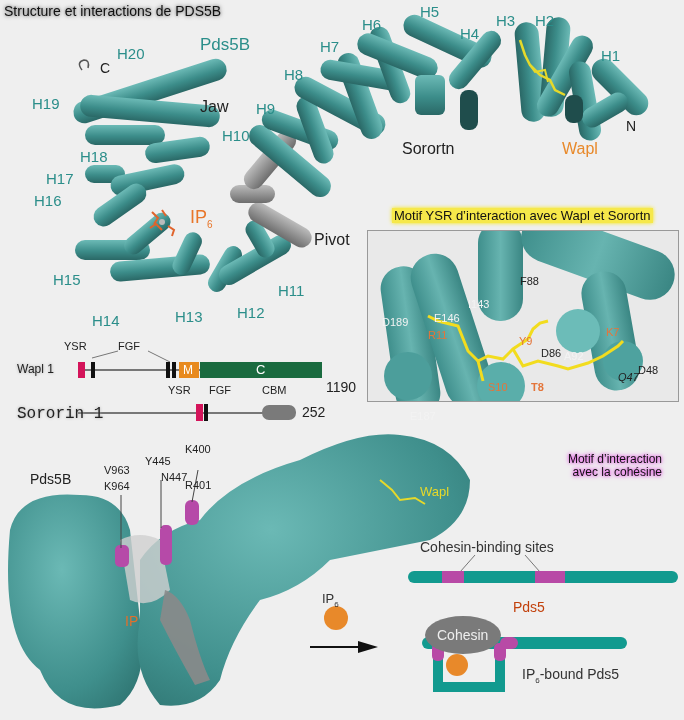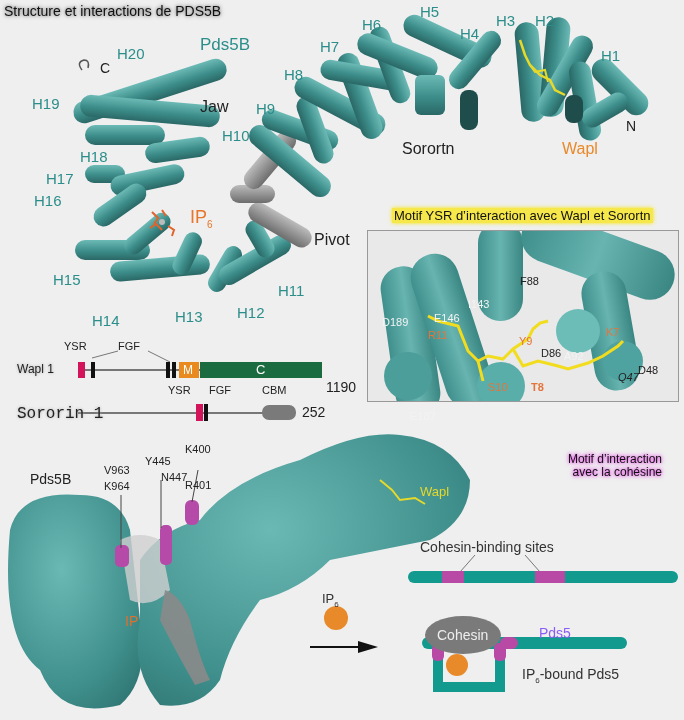--- a/index.html
+++ b/index.html
@@ -241,20 +241,20 @@
   <line x1="20" y1="92" x2="70" y2="92" stroke="#111" stroke-width="2"></line>
   <polygon points="68,86 88,92 68,98" fill="#111"></polygon>
   <rect x="132" y="82" width="205" height="12" rx="6" fill="#129a8f"></rect>
   <path d="M148,90 L148,132 L210,132 L210,90" fill="none" stroke="#129a8f" stroke-width="10"></path>
   <rect x="142" y="88" width="12" height="18" rx="5" fill="#b84aa6"></rect>
   <rect x="204" y="88" width="12" height="18" rx="5" fill="#b84aa6"></rect>
   <rect x="210" y="82" width="18" height="12" rx="6" fill="#b84aa6"></rect>
   <ellipse cx="173" cy="80" rx="38" ry="19" fill="#7a7a7a"></ellipse>
   <circle cx="167" cy="110" r="11" fill="#e8892a"></circle>
 </svg>
-<div class="abs" style="left:539px;top:599px;font-size:14px;color:#8b5cf6;margin-top:26px;">Pds5</div>
+<div class="abs" style="left:513px;top:599px;font-size:14px;color:#c2410c;">Pds5</div>
 <div class="abs" style="left:322px;top:591px;font-size:13px;color:#333;">
   <span>IP</span><sub style="font-size:8px;">6</sub>
 </div>
 <div class="abs" style="left:437px;top:627px;font-size:14px;color:#eee;">Cohesin</div>
 <div class="abs" style="left:522px;top:666px;font-size:14px;color:#333;">
   <span>IP</span><sub style="font-size:8px;">6</sub><span>-bound Pds5</span>
 </div>
 
 </body></html>

